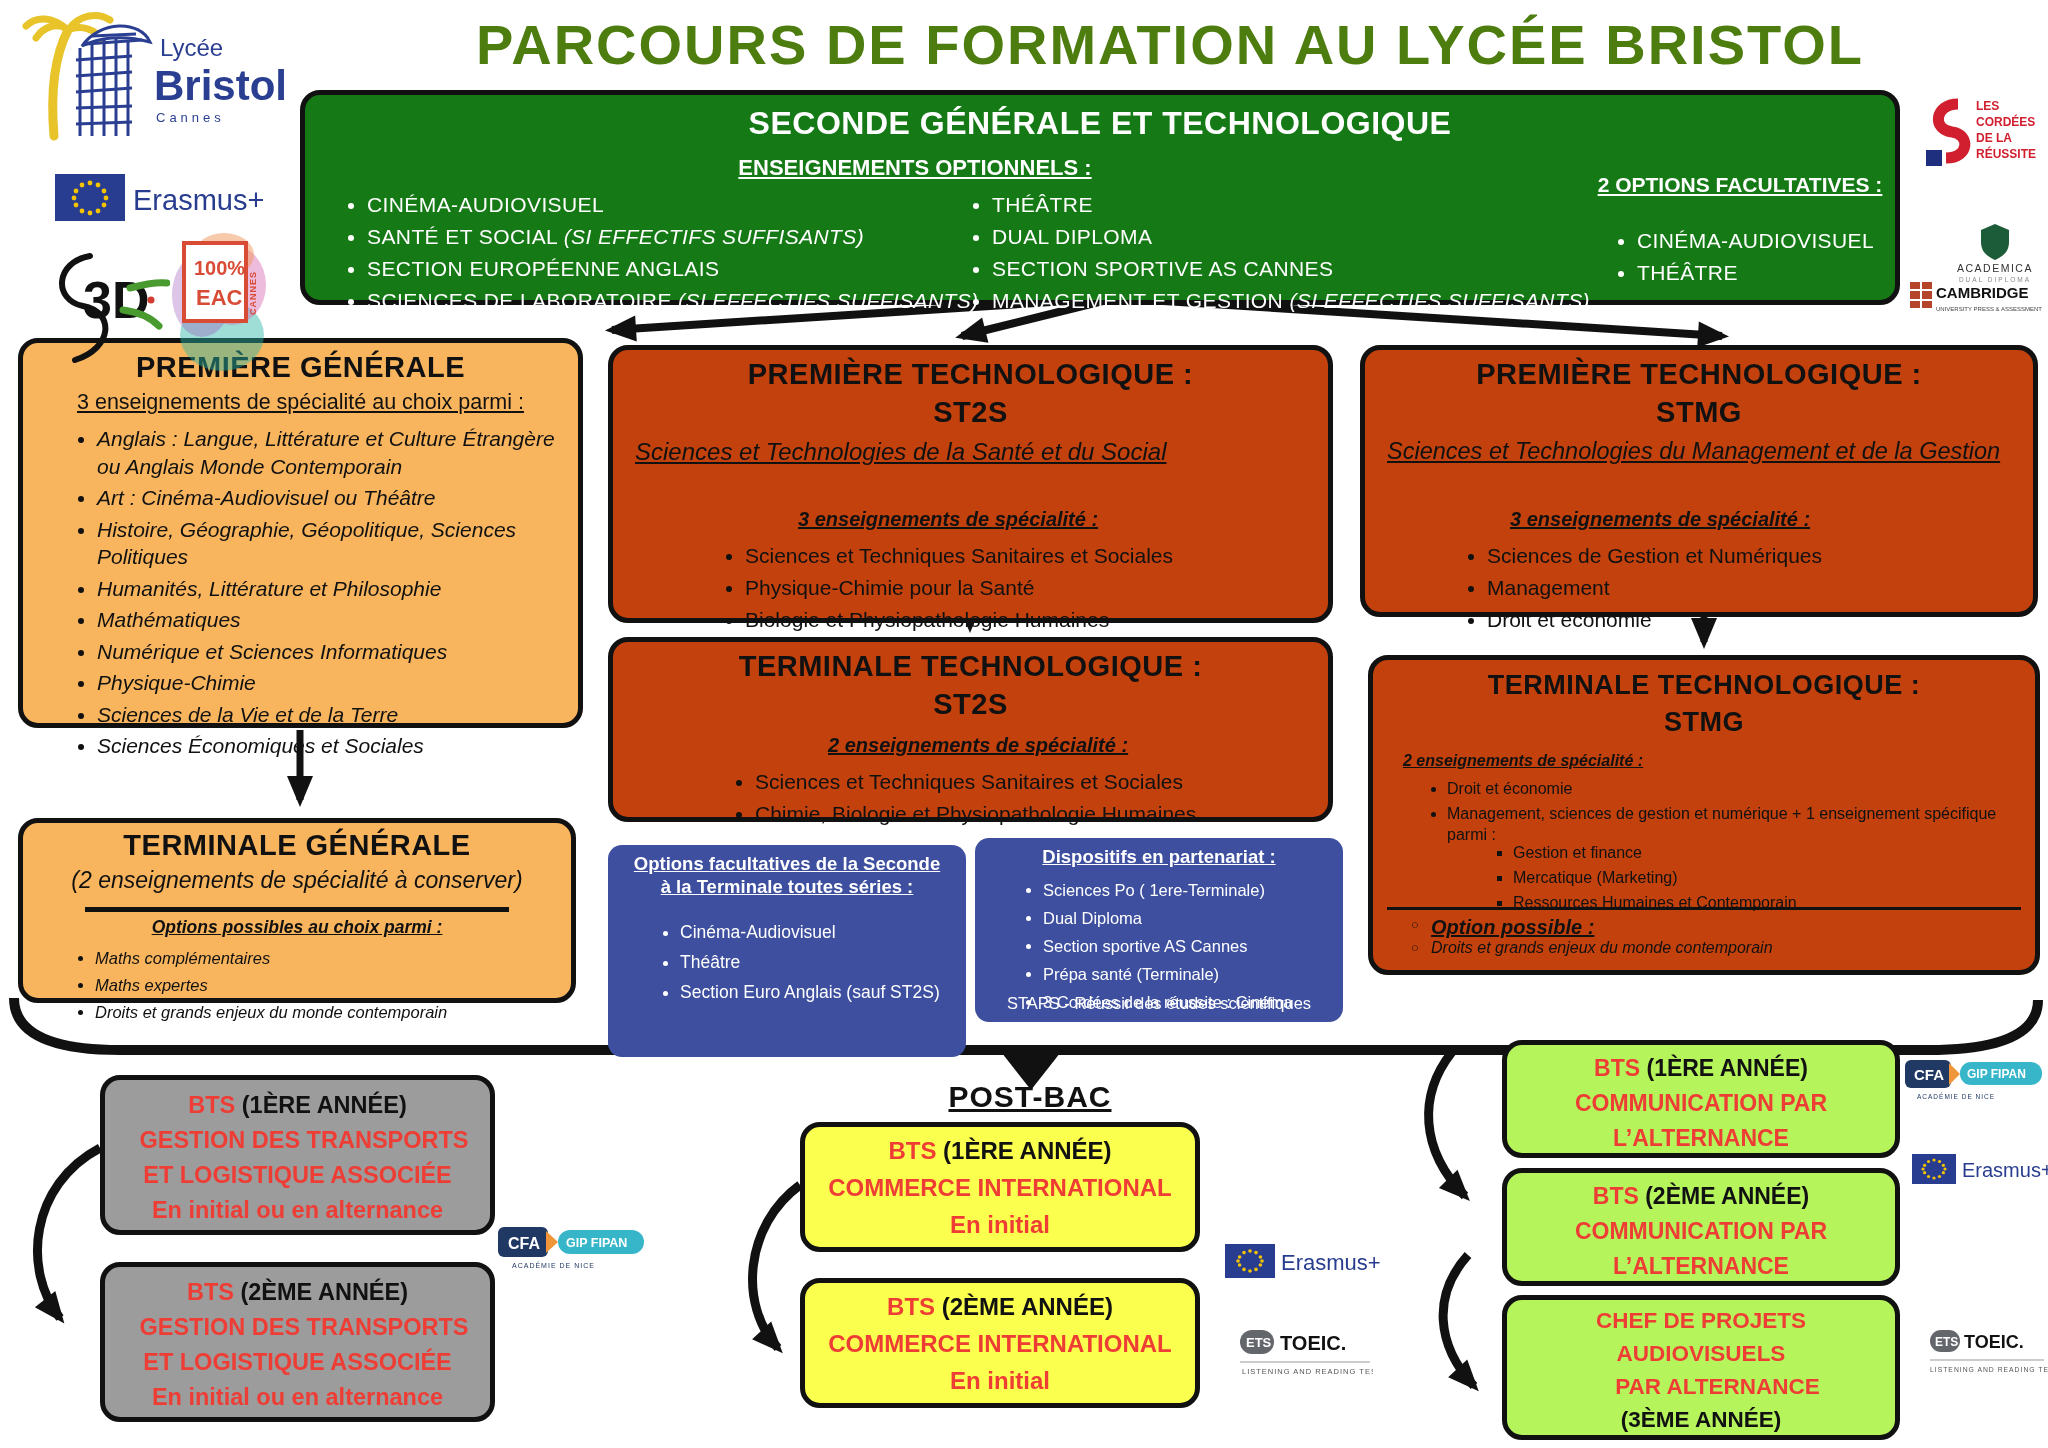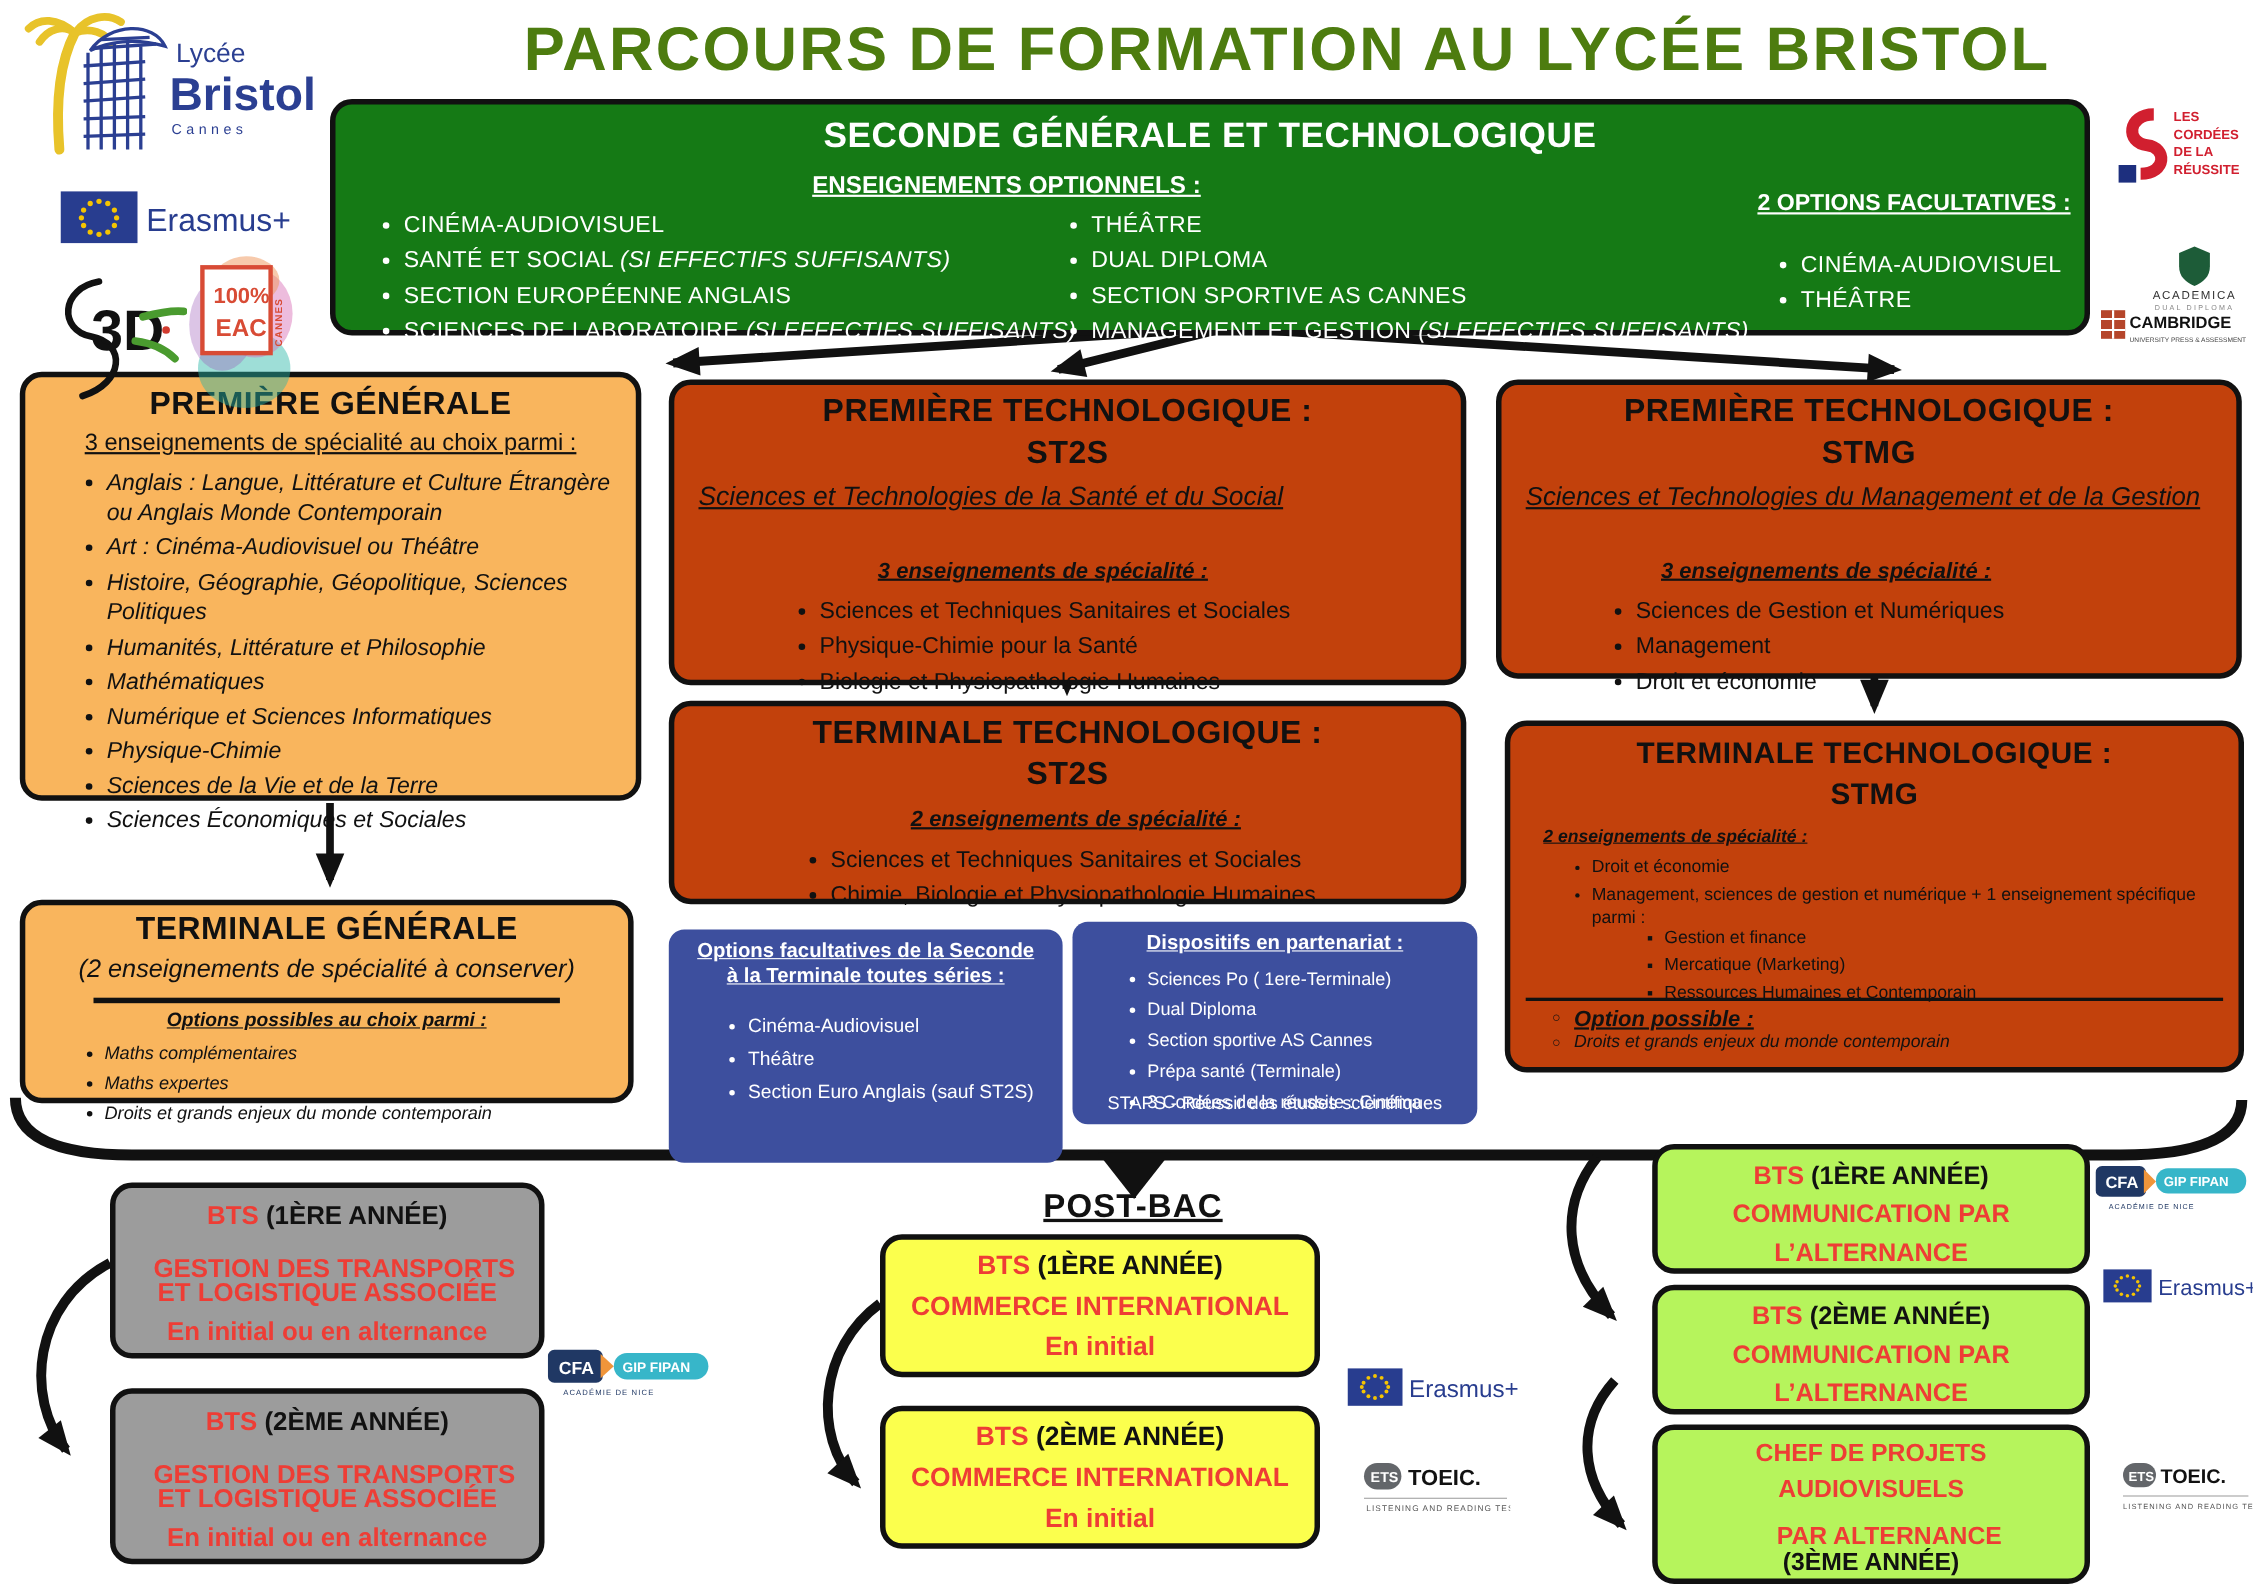--- a/index.html
+++ b/index.html
@@ -87,24 +87,24 @@
   .btsline{position:absolute;left:0;right:0;text-align:center;font-weight:800;}
   .red{color:#ee3d35;}
   .gray1 .btsline,.gray2 .btsline{font-size:23.5px;}
   #gray1{left:100px;top:1075px;width:395px;height:160px;}
   #gray2{left:100px;top:1262px;width:395px;height:160px;}
   #yel1{left:800px;top:1122px;width:400px;height:130px;}
   #yel2{left:800px;top:1278px;width:400px;height:130px;}
   #lime1{left:1502px;top:1040px;width:398px;height:118px;}
   #lime2{left:1502px;top:1168px;width:398px;height:118px;}
   #lime3{left:1502px;top:1295px;width:398px;height:145px;}
-  .l1{top:12px;} .l2{top:60px;margin-left:13px;} .l3{top:82px;} .l4{top:117px;}
+  .l1{top:12px;} .l2{top:47px;margin-left:13px;} .l3{top:82px;} .l4{top:117px;}
   .y1{top:10px;} .y2{top:47px;} .y3{top:84px;}
   .g1{top:10px;} .g2{top:45px;} .g3{top:80px;}
-  .c1{top:8px;} .c2{top:41px;} .c3{top:84px;padding-left:33px;} .c4{top:107px;}
+  .c1{top:8px;} .c2{top:41px;} .c3{top:74px;padding-left:33px;} .c4{top:107px;}
   #yel1 .btsline,#yel2 .btsline{font-size:24px;}
   #lime1 .btsline,#lime2 .btsline{font-size:23px;}
   #lime3 .btsline{font-size:22.5px;}
   
   .logo{position:absolute;z-index:3;}
   svg text{font-family:"Liberation Sans",sans-serif;}
   #arrows{position:absolute;left:0;top:0;z-index:1;}
 </style>
 </head>
 <body>

